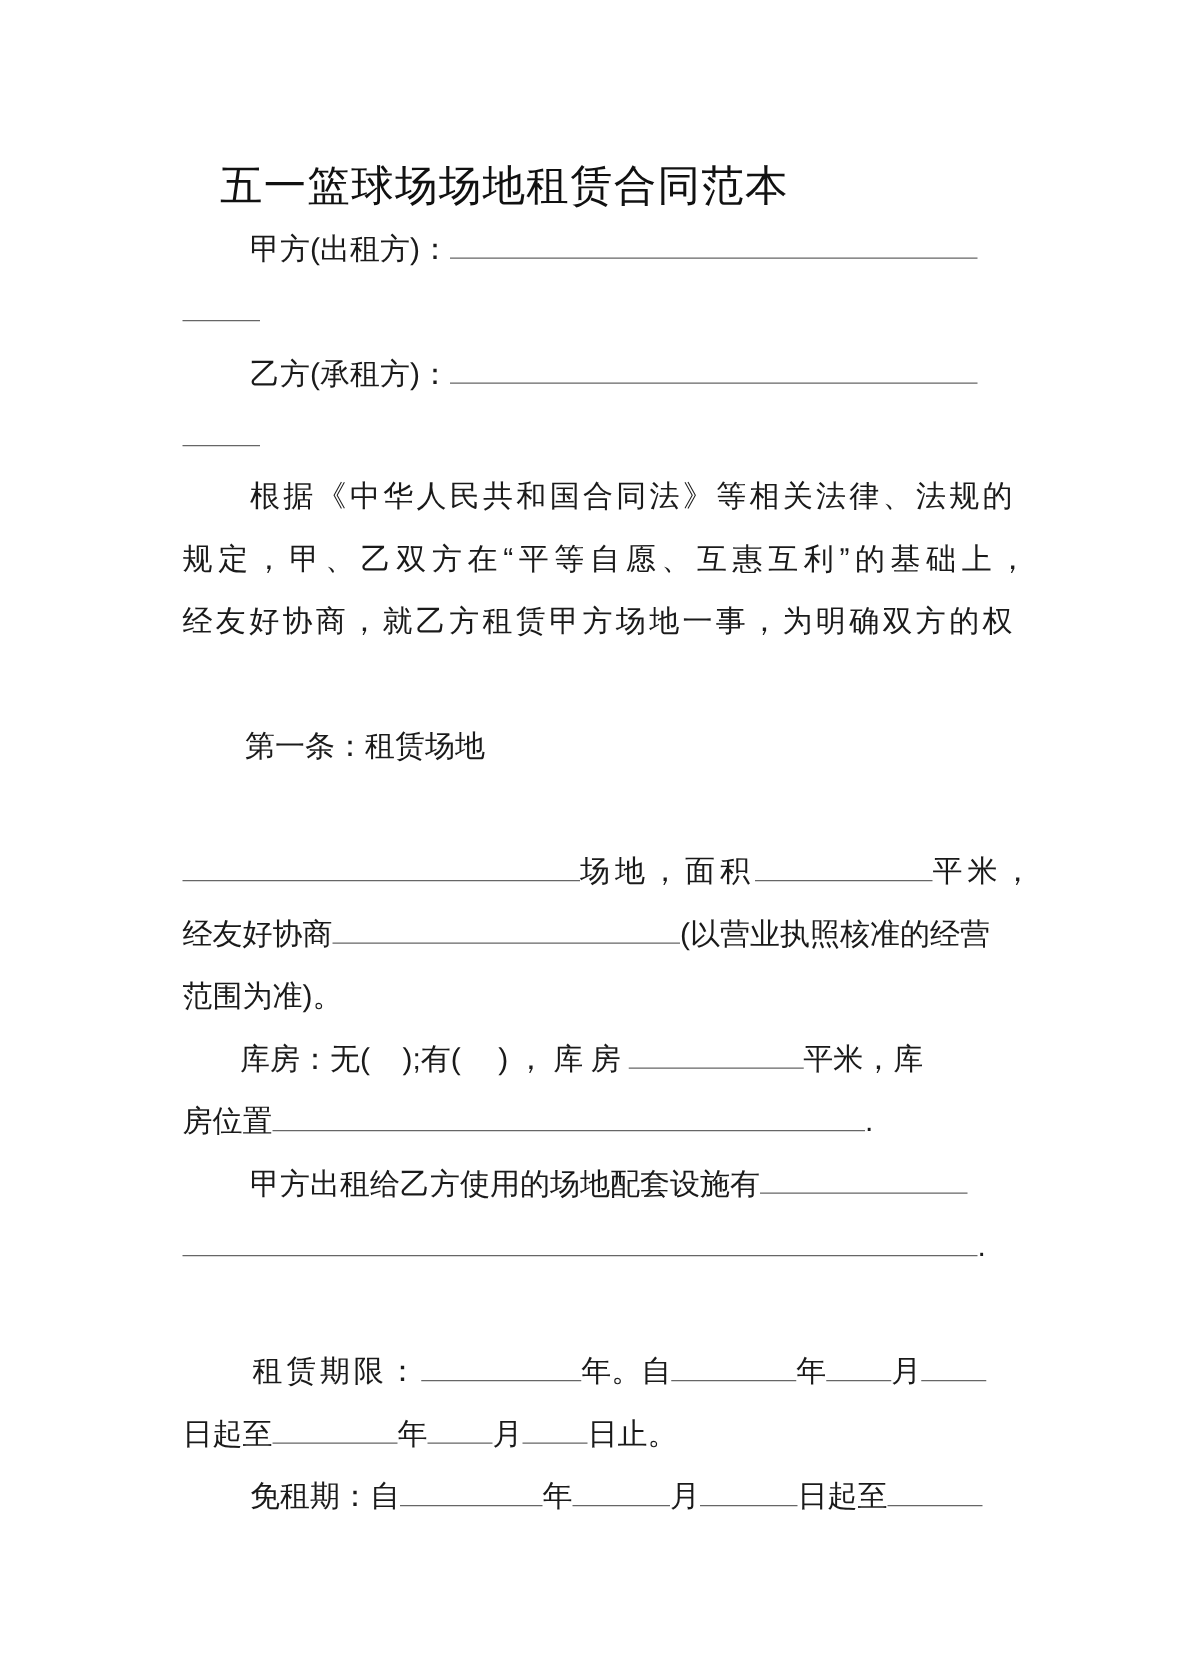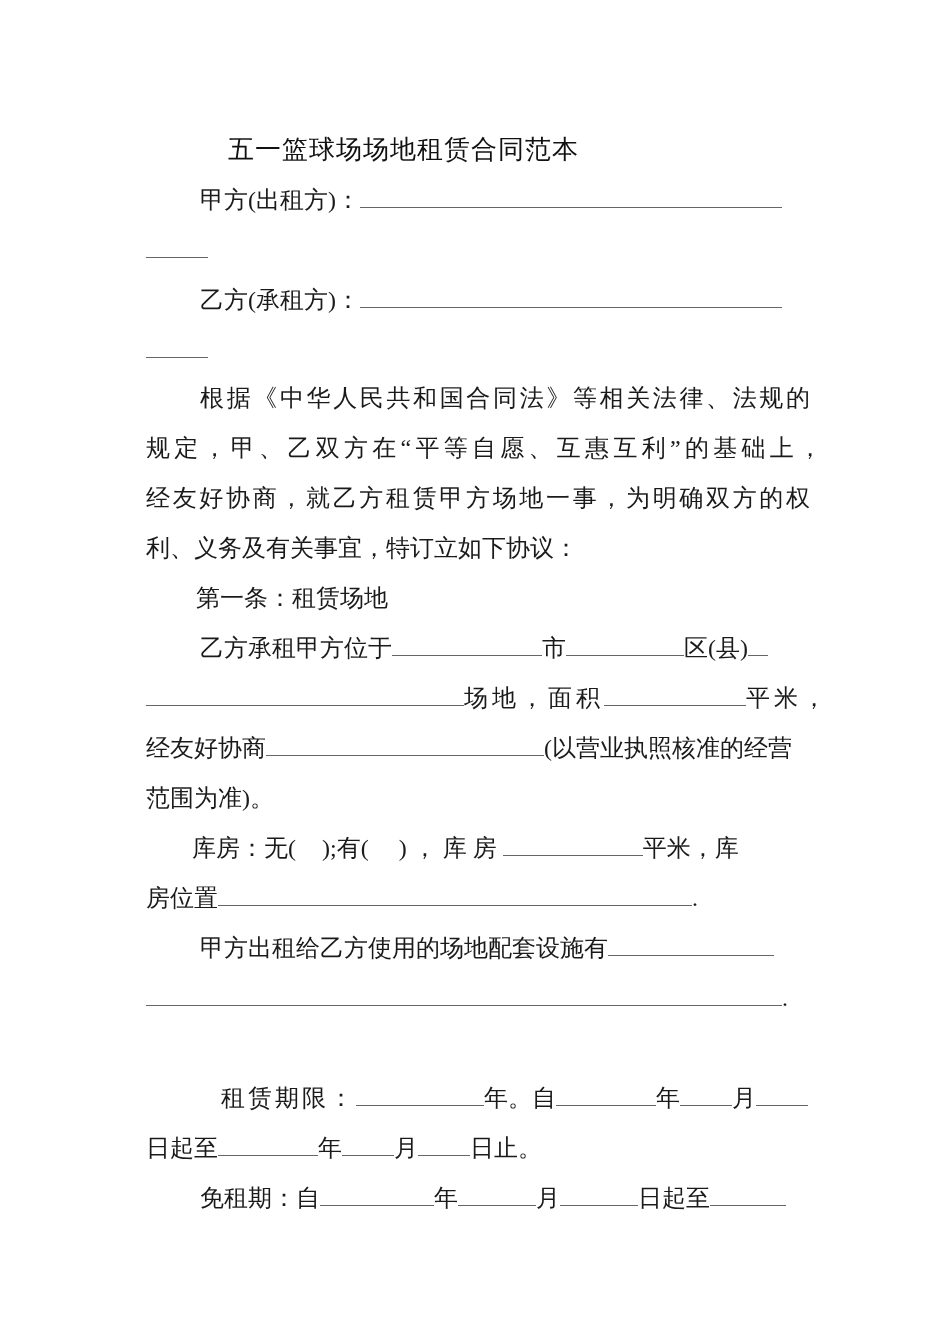--- a/index.html
+++ b/index.html
@@ -1,25 +1,25 @@
 <!DOCTYPE html>
 <html><head>
 <meta charset="utf-8">
 <style>
   html, body { margin: 0; padding: 0; background: #ffffff; }
   body { width: 950px; height: 1344px; position: relative; overflow: hidden; }
   .page { position: absolute; left: 0; top: 0; width: 950px; height: 1344px; background: #fff; }
   .title {
     position: absolute; left: 0; width: 807px; top: 126px;
     text-align: center; font-family: "DejaVu Sans", sans-serif;
-    font-size: 26px; line-height: 46px; color: #111; letter-spacing: 1px;
+    font-size: 34px; line-height: 46px; color: #111; letter-spacing: 1px;
   }
   .line {
     position: absolute; left: 146px; width: 664px; height: 40px;
-    font-family: Liberation Serif, serif; font-size: 24px; line-height: 40px;
+    font-family: Liberation Sans, sans-serif; font-size: 24px; line-height: 40px;
     color: #1a1a1a; white-space: nowrap;
   }
   .blank {
     display: inline-block; height: 1px; border-bottom: 1.5px solid #666;
     vertical-align: baseline; position: relative; top: 0px;
   }
   .justify { text-align: justify; text-align-last: justify; }
 </style>
 </head>
 <body>
@@ -38,27 +38,23 @@
   <div class="line" style="top:280px;">
     <span style="display:inline-block;width:54px;"></span><span>乙方(承租方)：</span><span class="blank" style="width:422px;"></span>
   </div>
   <div class="line" style="top:330px;">
     <span class="blank" style="width:62px;"></span>
   </div>
 
   <div class="line justify" style="top:378px;left:200px;width:610px;">根据《中华人民共和国合同法》等相关法律、法规的</div>
   <div class="line justify" style="top:428px;width:676px;">规定，甲、乙双方在“平等自愿、互惠互利”的基础上，</div>
   <div class="line justify" style="top:478px;">经友好协商，就乙方租赁甲方场地一事，为明确双方的权</div>
-  <div class="line" style="top:528px;">利、义务及有关事宜，特订立如下协议：</div>
 
   <div class="line" style="top:578px;left:196px;">第一条：租赁场地</div>
 
-  <div class="line" style="top:628px;left:200px;width:610px;">
-    <span>乙方承租甲方位于</span><span class="blank" style="width:150px;"></span><span>市</span><span class="blank" style="width:118px;"></span><span>区(县)</span><span class="blank" style="width:20px;"></span>
-  </div>
   <div class="line" style="top:678px;width:680px;">
     <span class="blank" style="width:318px;"></span><span style="letter-spacing:4px;">场地，面积</span><span class="blank" style="width:142px;"></span><span style="letter-spacing:4px;">平米，</span>
   </div>
   <div class="line" style="top:728px;">
     <span>经友好协商</span><span class="blank" style="width:278px;"></span><span>(以营业执照核准的经营</span>
   </div>
   <div class="line" style="top:778px;">范围为准)。</div>
 
   <div class="line" style="top:828px;left:192px;width:610px;">
     <span>库房：无(</span><span style="display:inline-block;width:26px;"></span><span>);有(</span><span style="display:inline-block;width:30px;"></span><span style="letter-spacing:6px;">)，库房</span><span class="blank" style="width:140px;"></span><span>平米，库</span>
@@ -68,21 +64,21 @@
   </div>
 
   <div class="line" style="top:878px;">
     <span>房位置</span><span class="blank" style="width:474px;"></span><span>.</span>
   </div>
   <div class="line" style="top:978px;">
     <span class="blank" style="width:636px;"></span><span>.</span>
   </div>
 
 
-  <div class="line" style="top:1078px;left:202px;width:608px;margin-left:19px;">
+  <div class="line" style="top:1078px;left:202px;width:608px;">
     <span style="letter-spacing:3px;">租赁期限：</span><span class="blank" style="width:128px;"></span><span>年。自</span><span class="blank" style="width:100px;"></span><span>年</span><span class="blank" style="width:52px;"></span><span>月</span><span class="blank" style="width:52px;"></span>
   </div>
   <div class="line" style="top:1128px;">
     <span>日起至</span><span class="blank" style="width:100px;"></span><span>年</span><span class="blank" style="width:52px;"></span><span>月</span><span class="blank" style="width:52px;"></span><span>日止。</span>
   </div>
 
   <div class="line" style="top:1178px;left:200px;width:610px;">
     <span>免租期：自</span><span class="blank" style="width:114px;"></span><span>年</span><span class="blank" style="width:78px;"></span><span>月</span><span class="blank" style="width:78px;"></span><span>日起至</span><span class="blank" style="width:76px;"></span>
   </div>
 

